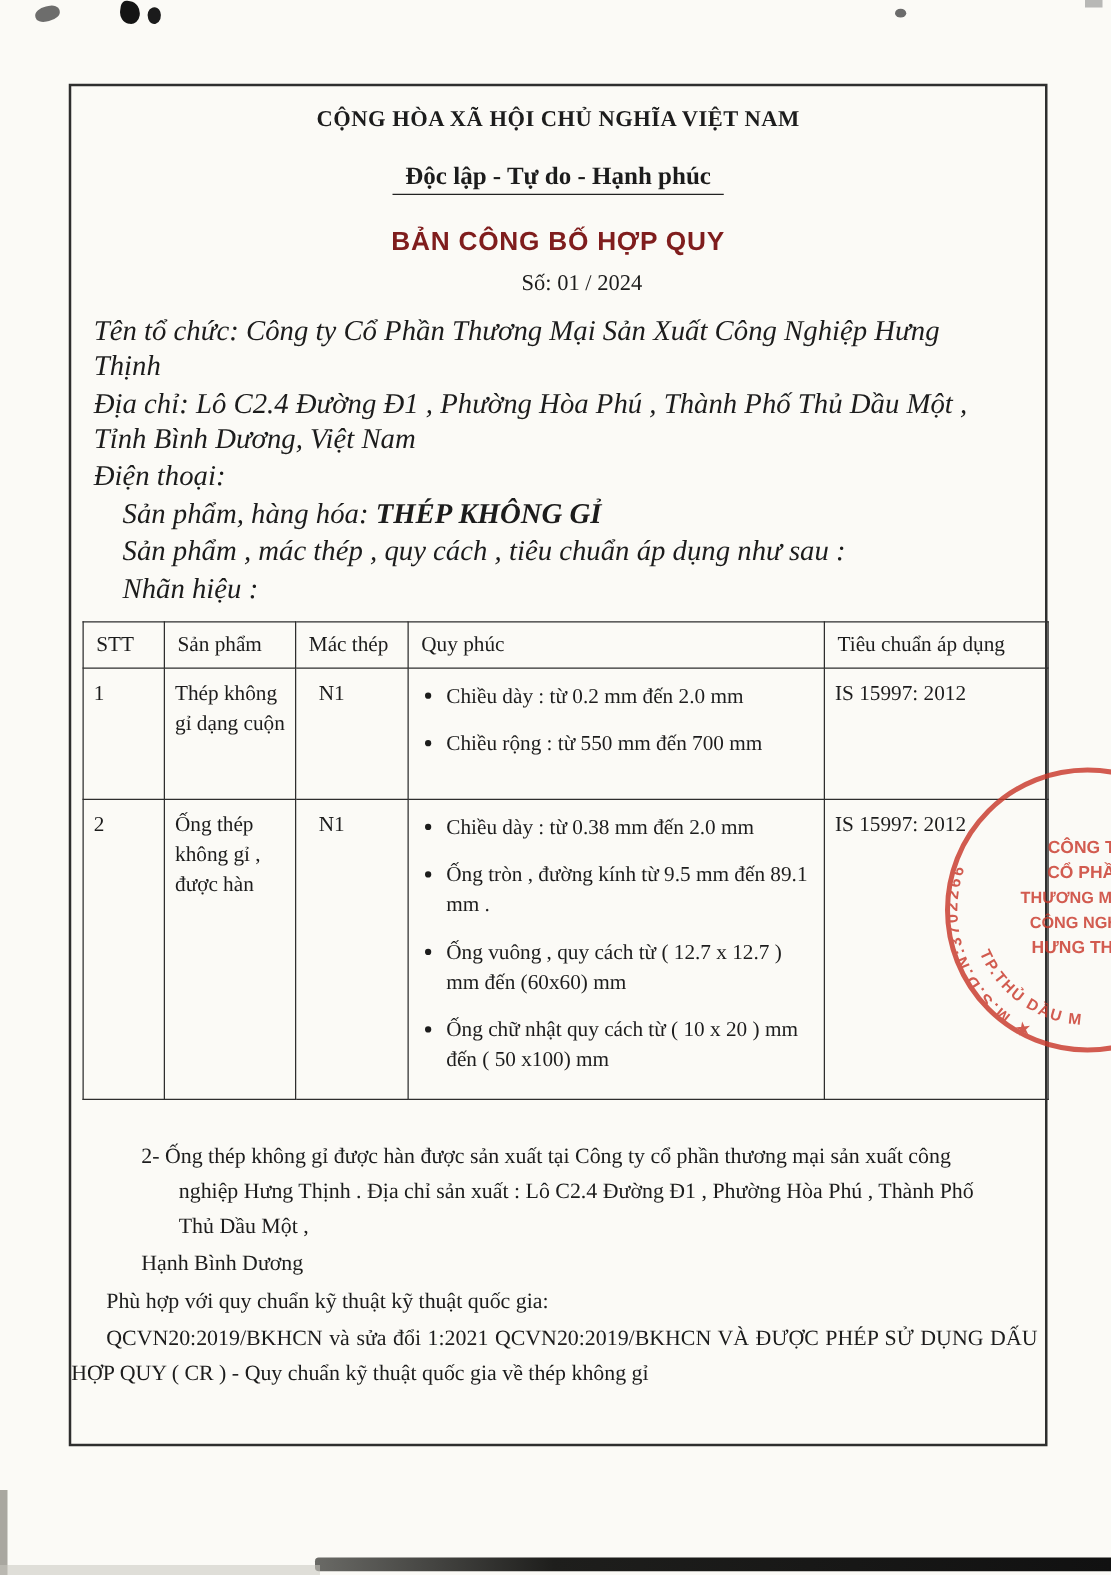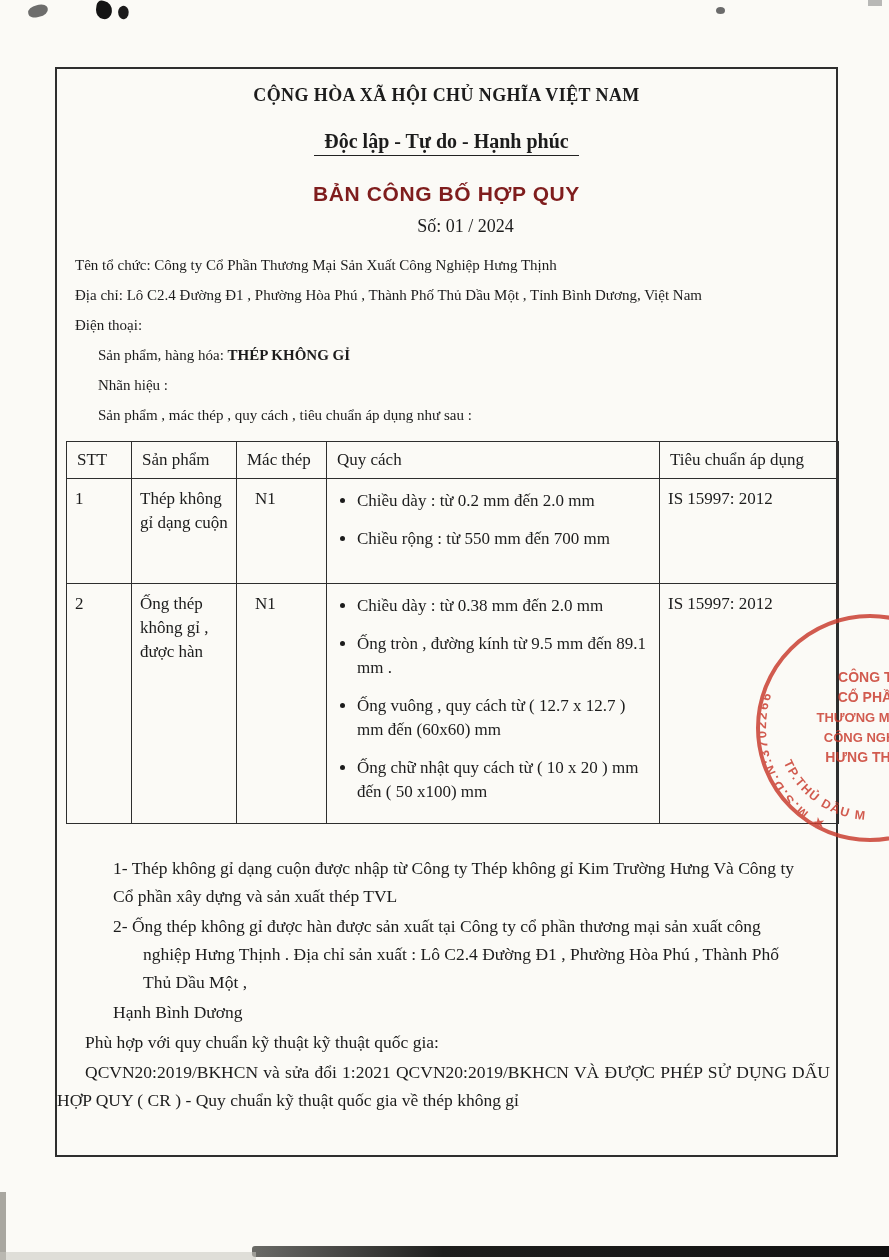--- a/index.html
+++ b/index.html
@@ -20,21 +20,21 @@
   .nat-line2{
     display:inline-block;font-size:20px;font-weight:bold;margin-top:6px;
     border-bottom:1.5px solid #222;padding:0 10px 2px 10px;
   }
   .doc-title{
     text-align:center;margin-top:26px;
     font-family:"Liberation Sans", sans-serif;
     font-size:21px;font-weight:bold;letter-spacing:.6px;color:#7f1d1d;
   }
   .doc-no{text-align:center;margin-top:10px;font-size:18px;padding-left:38px;}
-  .info{margin-top:14px;font-size:15px;line-height:28px;}
+  .info{margin-top:14px;font-size:23px;line-height:28px;font-style:italic;}
   .info p{margin:2px 0;}
   .ind1{padding-left:18px;padding-right:26px;}
   .ind2{padding-left:41px;}
   .bold{font-weight:bold;}
   table.spec{
     border-collapse:collapse;margin:12px 2px 0 9px;
     font-size:17px;table-layout:fixed;width:772px;
   }
   table.spec th, table.spec td{
     border:1.5px solid #2e2e2e;vertical-align:top;
@@ -81,38 +81,38 @@
   </div>
 
   <div class="doc-title">BẢN CÔNG BỐ HỢP QUY</div>
   <div class="doc-no">Số: 01 / 2024</div>
 
   <div class="info">
     <p class="ind1">Tên tổ chức: Công ty Cổ Phần Thương Mại Sản Xuất Công Nghiệp Hưng Thịnh</p>
     <p class="ind1">Địa chỉ: Lô C2.4 Đường Đ1 , Phường Hòa Phú , Thành Phố Thủ Dầu Một , Tỉnh Bình Dương, Việt Nam</p>
     <p class="ind1">Điện thoại:</p>
     <p class="ind2"><span>Sản phẩm, hàng hóa: </span><span class="bold">THÉP KHÔNG GỈ</span></p>
+    <p class="ind2">Sản phẩm , mác thép , quy cách , tiêu chuẩn áp dụng như sau :</p>
     <p class="ind2">Nhãn hiệu :</p>
-    <p class="ind2">Sản phẩm , mác thép , quy cách , tiêu chuẩn áp dụng như sau :</p>
   </div>
 
   <table class="spec">
     <colgroup>
       <col style="width:65px">
         <col style="width:105px">
         <col style="width:90px">
         <col style="width:333px">
         <col style="width:179px">
     </colgroup>
     <thead>
       <tr>
         <th class="c-stt">STT</th>
         <th>Sản phẩm</th>
         <th>Mác thép</th>
-        <th>Quy cách</th>
+        <th>Quy phúc</th>
         <th>Tiêu chuẩn áp dụng</th>
       </tr>
     </thead>
     <tbody>
       <tr style="height:105px">
         <td class="c-stt">1</td>
         <td>Thép không gỉ dạng cuộn</td>
         <td style="padding-left:18px">N1</td>
         <td>
           <ul class="specs">
@@ -133,21 +133,20 @@
             <li>Ống vuông , quy cách từ ( 12.7 x 12.7 ) mm đến (60x60) mm</li>
             <li>Ống chữ nhật quy cách từ ( 10 x 20 ) mm đến ( 50 x100) mm</li>
           </ul>
         </td>
         <td>IS 15997: 2012</td>
       </tr>
     </tbody>
   </table>
 
   <div class="notes">
-    <p class="note-n1">1-  Thép không gỉ dạng cuộn được nhập từ Công ty Thép không gỉ Kim Trường Hưng Và Công ty Cổ phần xây dựng và sản xuất thép TVL</p>
     <p class="note-n2">2-  Ống thép không gỉ được hàn được sản xuất tại Công ty cổ phần thương mại sản xuất công nghiệp Hưng Thịnh . Địa chỉ sản xuất : Lô C2.4 Đường Đ1 , Phường Hòa Phú , Thành Phố Thủ Dầu Một ,</p>
     <p class="note-n3">Hạnh Bình Dương</p>
     <p class="note-n4">Phù hợp với quy chuẩn kỹ thuật kỹ thuật quốc gia:</p>
     <p class="note-n5">QCVN20:2019/BKHCN  và  sửa  đổi  1:2021  QCVN20:2019/BKHCN  VÀ  ĐƯỢC PHÉP SỬ DỤNG DẤU HỢP QUY ( CR ) -  Quy chuẩn kỹ thuật quốc gia về thép không gỉ</p>
   </div>
 
 </div>
 
 <svg class="stamp" viewBox="0 0 244 244" width="244" height="244">
   <defs>

